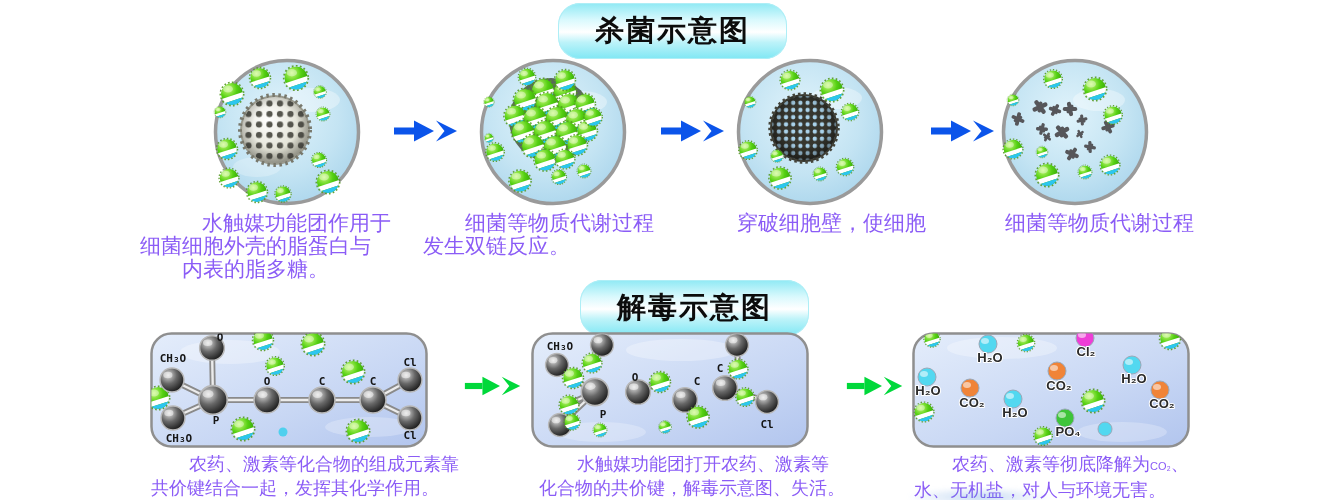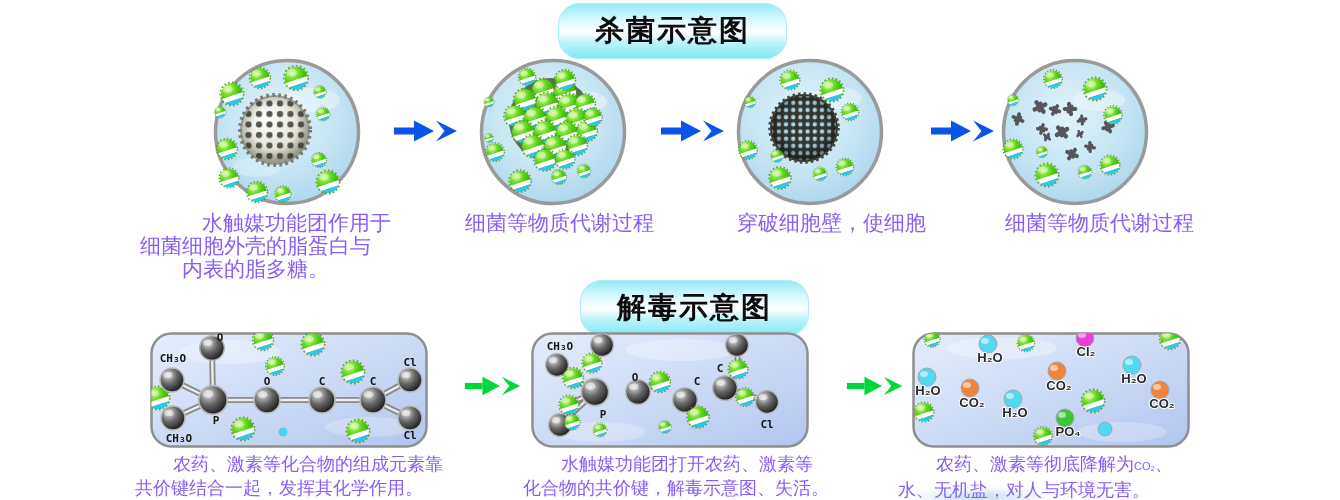--- a/index.html
+++ b/index.html
@@ -19,21 +19,21 @@
   .pill-detox{left:580px;top:280px;}
   .circle-svg{position:absolute;width:150px;height:150px;top:57px;}
   .c1{left:212px}.c2{left:478px}.c3{left:735px}.c4{left:1000px}
   .arrow-svg{position:absolute;width:66px;height:24px;}
   .a1{left:393px;top:119px}.a2{left:660px;top:119px}.a3{left:930px;top:119px}
   .ga1{left:464px;top:375px;width:58px;height:22px}
   .ga2{left:846px;top:375px;width:58px;height:22px}
   .box-svg{position:absolute;width:278px;height:116px;top:332px;}
   .b1{left:150px}.b2{left:531px}.b3{left:912px}
   .cap{position:absolute;font-size:21px;line-height:23px;color:#8b5cf6;white-space:nowrap;}
-  .cap-b{font-size:18px;line-height:24px;}
+  .cap-b{font-size:18px;line-height:24px;margin-left:16px;}
   .ind2{padding-left:42px}
   .ind3{padding-left:62px}
   .ind2b{padding-left:38px}
   .t1{left:140px;top:211px}.t2{left:423px;top:211px}.t3{left:695px;top:211px}.t4{left:963px;top:211px}
   .bt1{left:135px;top:452px}.bt2{left:523px;top:452px}.bt3{left:898px;top:452px}
   .co2{font-size:11px;}
   .mlabel{font-family:"DejaVu Sans Mono","Liberation Mono",monospace;font-size:11px;font-weight:bold;fill:#161616;text-anchor:middle;}
   .plabel{font-family:"Liberation Sans",sans-serif;font-size:13px;font-weight:bold;fill:#2b2b2b;text-anchor:middle;paint-order:stroke;stroke:#ffffff;stroke-width:2px;stroke-linejoin:round;}
   .rod{stroke:#8a8a8a;stroke-width:6;stroke-linecap:round;}
   .rodHi{stroke:#ececec;stroke-width:2.4;stroke-linecap:round;}
@@ -256,20 +256,21 @@
   </g>
 </svg>
 
 <div class="cap t1">
   <div class="ind3">水触媒功能团作用于</div>
   <div>细菌细胞外壳的脂蛋白与</div>
   <div class="ind2">内表的脂多糖。</div>
 </div>
 <div class="cap t2">
   <div class="ind2">细菌等物质代谢过程</div>
+  <div>发生双链反应。</div>
 </div>
 <div class="cap t3">
   <div class="ind2">穿破细胞壁，使细胞</div>
 </div>
 <div class="cap t4">
   <div class="ind2">细菌等物质代谢过程</div>
 </div>
 
 <svg class="box-svg b1" viewBox="0 0 278 116">
   <rect x="1.5" y="1.5" width="275" height="113" rx="20" fill="url(#boxBg)" stroke="#8f8f8f" stroke-width="2.5"></rect>

